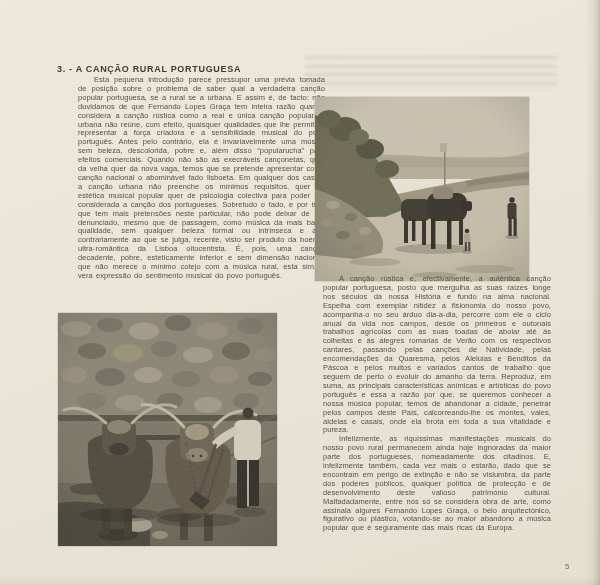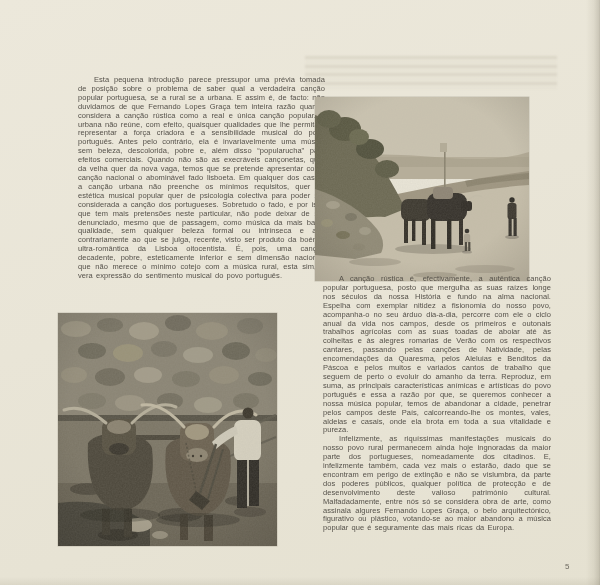--- a/index.html
+++ b/index.html
@@ -55,20 +55,21 @@
     font-size: 8px; color: #6d6960;
   }
 </style>
 </head>
 <body>
 
 <div class="page">
 
   <div class="bleed-through"></div>
 
+  <h1 class="heading">3. - A CANÇÃO RURAL PORTUGUESA</h1>
 
   <div class="col col-left">
     <p>Esta pequena introdução parece pressupor uma prévia tomada de posição sobre o problema de saber qual a verdadeira canção popular portuguesa, se a rural se a urbana. E assim é, de facto: não duvidamos de que Fernando Lopes Graça tem inteira razão quando considera a canção rústica como a real e única canção popular. A urbana não reúne, com efeito, quaisquer qualidades que lhe permitam representar a força criadora e a sensibilidade musical do povo português. Antes pelo contrário, ela é invariavelmente uma música sem beleza, descolorida, pobre e, além disso “popularucha” para efeitos comerciais. Quando não são as execráveis cançonetas, quer da velha quer da nova vaga, temos que se pretende apresentar como canção nacional o abominável fado lisboeta. Em qualquer dos casos, a canção urbana não preenche os mínimos requisitos, quer de estética musical popular quer de psicologia colectiva para poder ser considerada a canção dos portugueses. Sobretudo o fado, e por isso que tem mais pretensões neste particular, não pode deixar de ser denunciado, mesmo que de passagem, como música da mais baixa qualidade, sem qualquer beleza formal ou intrínseca e até, contrariamente ao que se julga, recente, visto ser produto da boémia ultra-romântica da Lisboa oitocentista. É, pois, uma canção decadente, pobre, esteticamente inferior e sem dimensão nacional, que não merece o mínimo cotejo com a música rural, esta sim, a vera expressão do sentimento musical do povo português.</p>
   </div>
 
   <div class="photo photo-top" role="img" aria-label="Two yoked oxen with packs led along a dirt country road beside a stone wall, a child and a man walking on the road">
     <svg viewBox="0 0 214 184" preserveAspectRatio="none">
       <defs>
         <filter id="grain1" x="0" y="0" width="100%" height="100%">
           <feTurbulence type="fractalNoise" baseFrequency="0.8" numOctaves="2" result="n"></feTurbulence>

